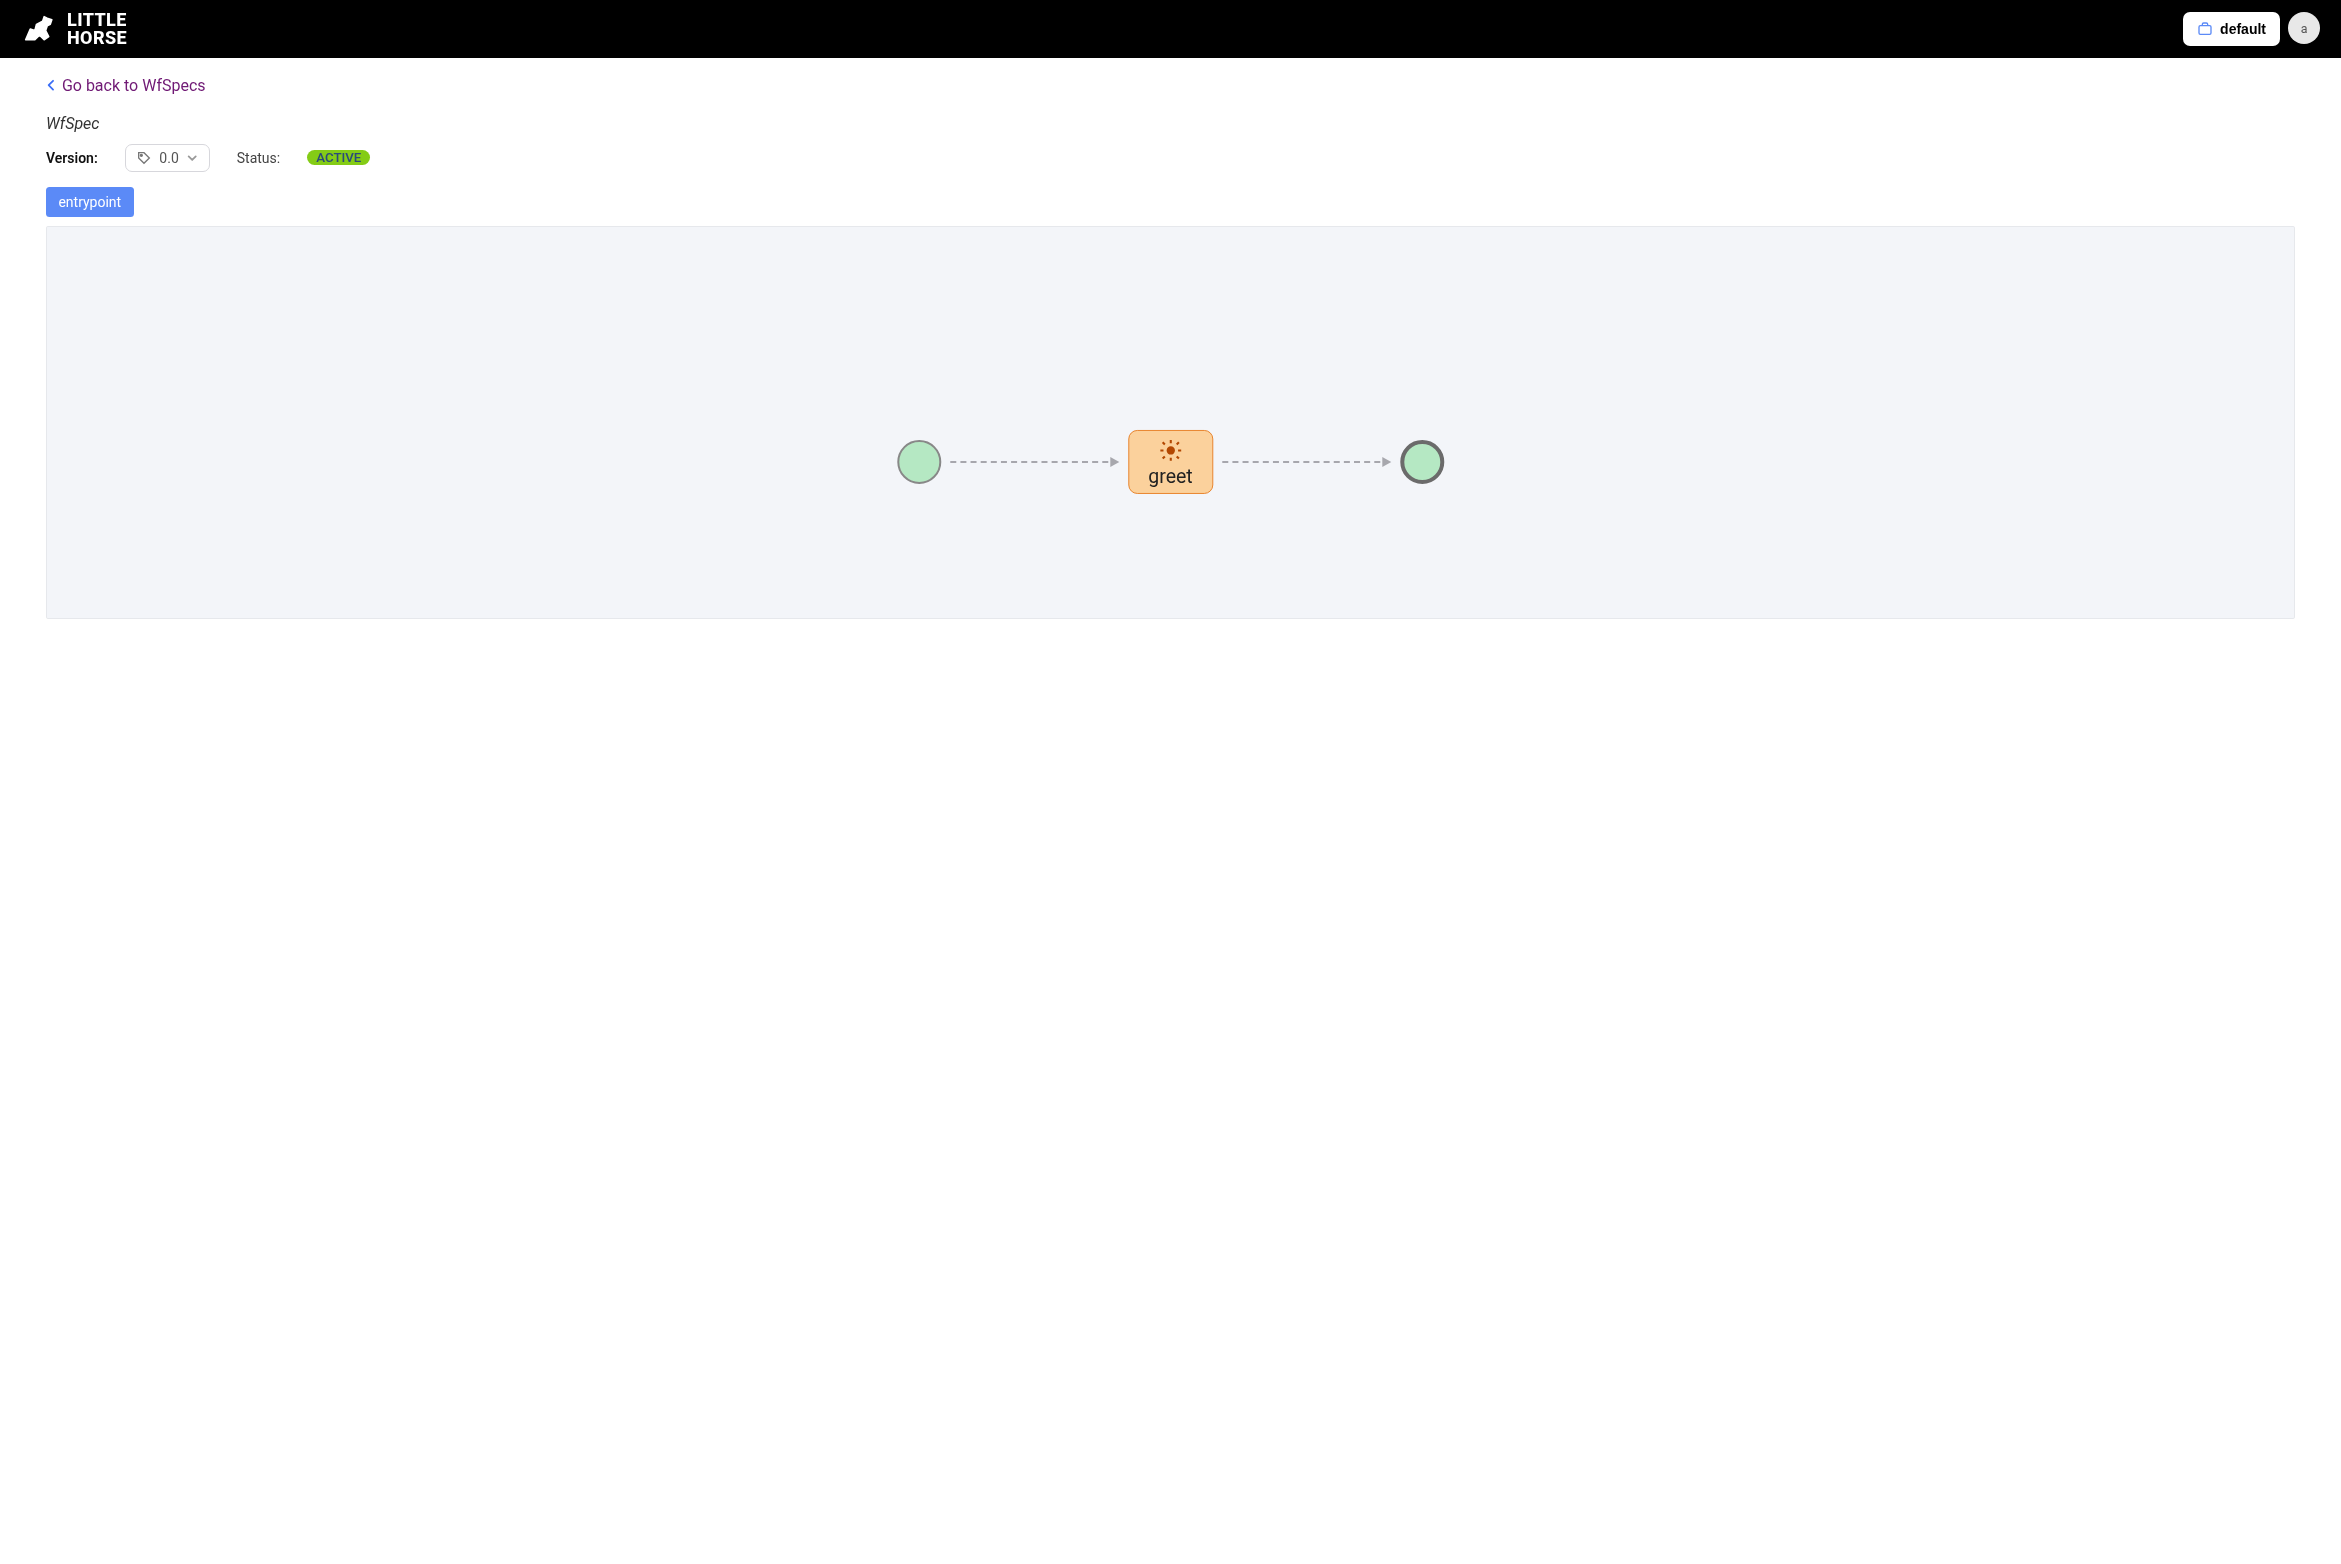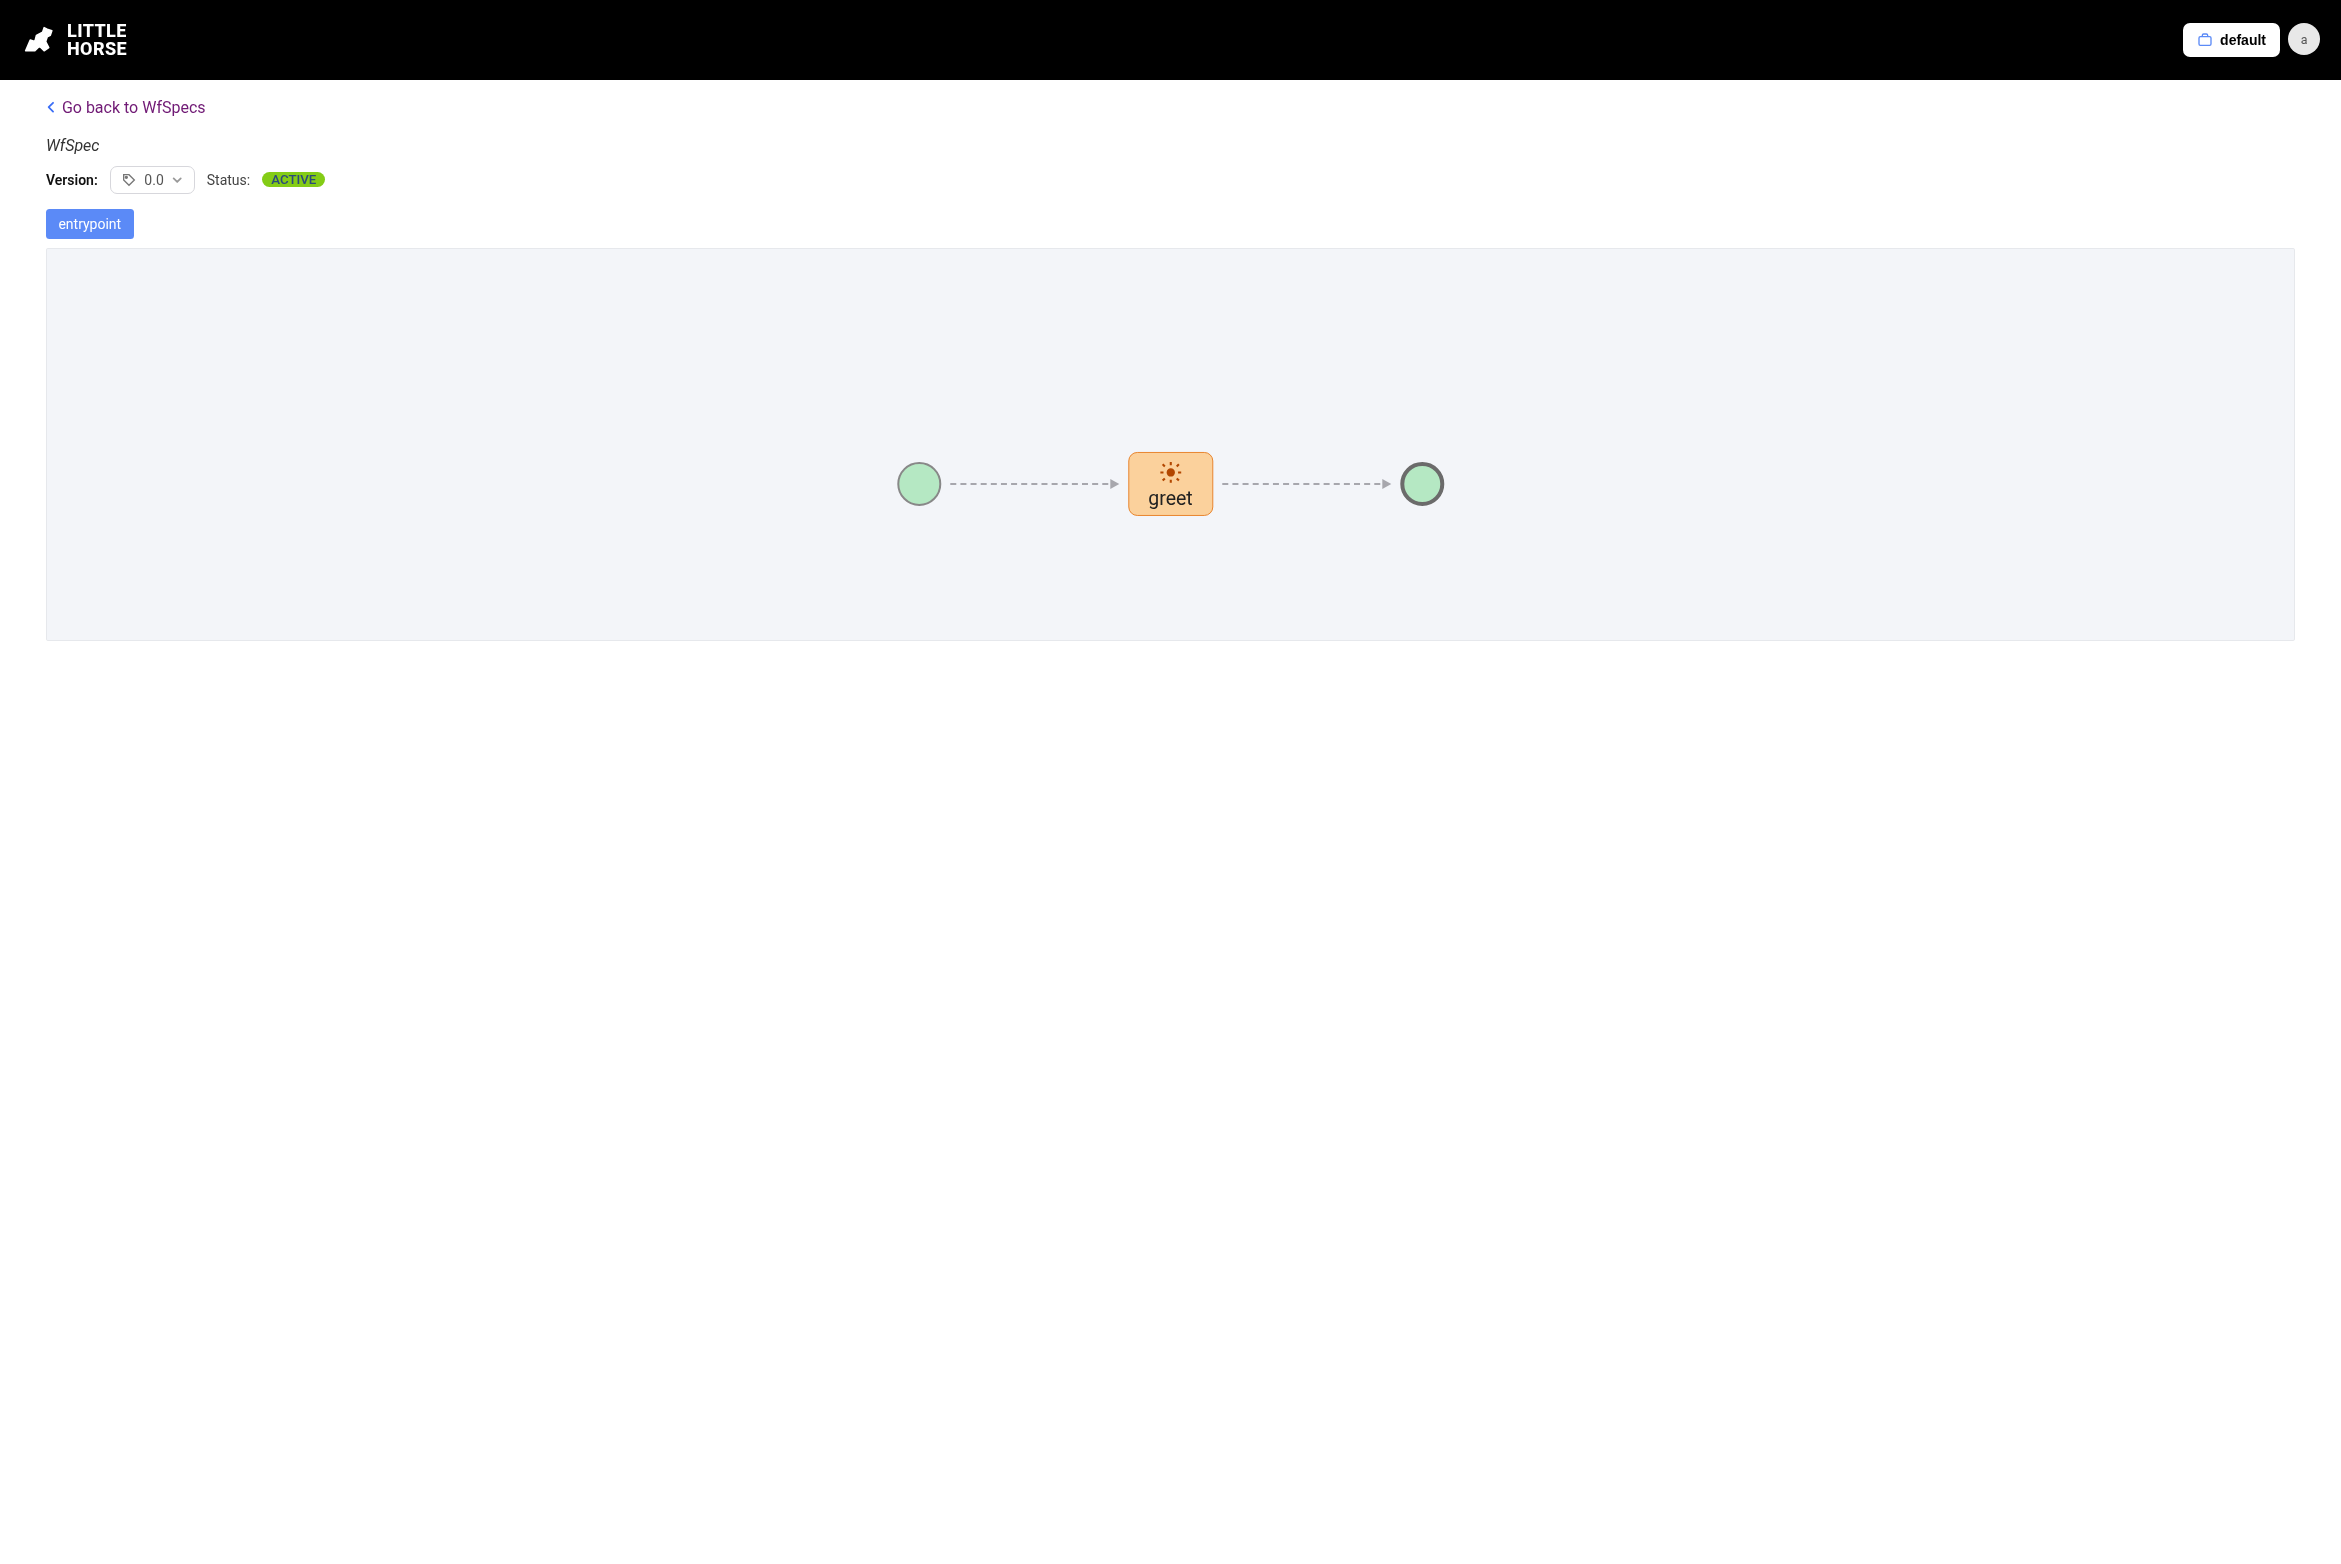--- a/index.html
+++ b/index.html
@@ -3,21 +3,21 @@
   <meta charset="utf-8">
   <style>
     * { box-sizing: border-box; margin: 0; padding: 0; }
     body {
       font-family: -apple-system, BlinkMacSystemFont, "Segoe UI", Roboto, Helvetica, Arial, sans-serif;
       background: #fff;
       color: #111;
     }
     .header {
       background: #000;
-      height: 80px;
+      height: 58px;
       display: flex;
       align-items: center;
       justify-content: space-between;
       padding: 0 21px;
     }
     .logo {
       display: flex;
       align-items: center;
       gap: 9px;
       color: #fff;
@@ -94,21 +94,21 @@
       font-size: 16px;
       font-weight: 600;
       display: flex;
       align-items: center;
       gap: 7px;
       cursor: pointer;
     }
     .meta-row {
       display: flex;
       align-items: center;
-      gap: 12px;
+      gap: 27px;
       margin-top: 10.6px;
       font-size: 14px;
       text-align: center;
     }
     .meta-label { font-weight: 600; }
     .version-select {
       border: 0.9px solid #d7d7dc;
       border-radius: 7px;
       padding: 5.3px 10.6px;
       display: flex;

